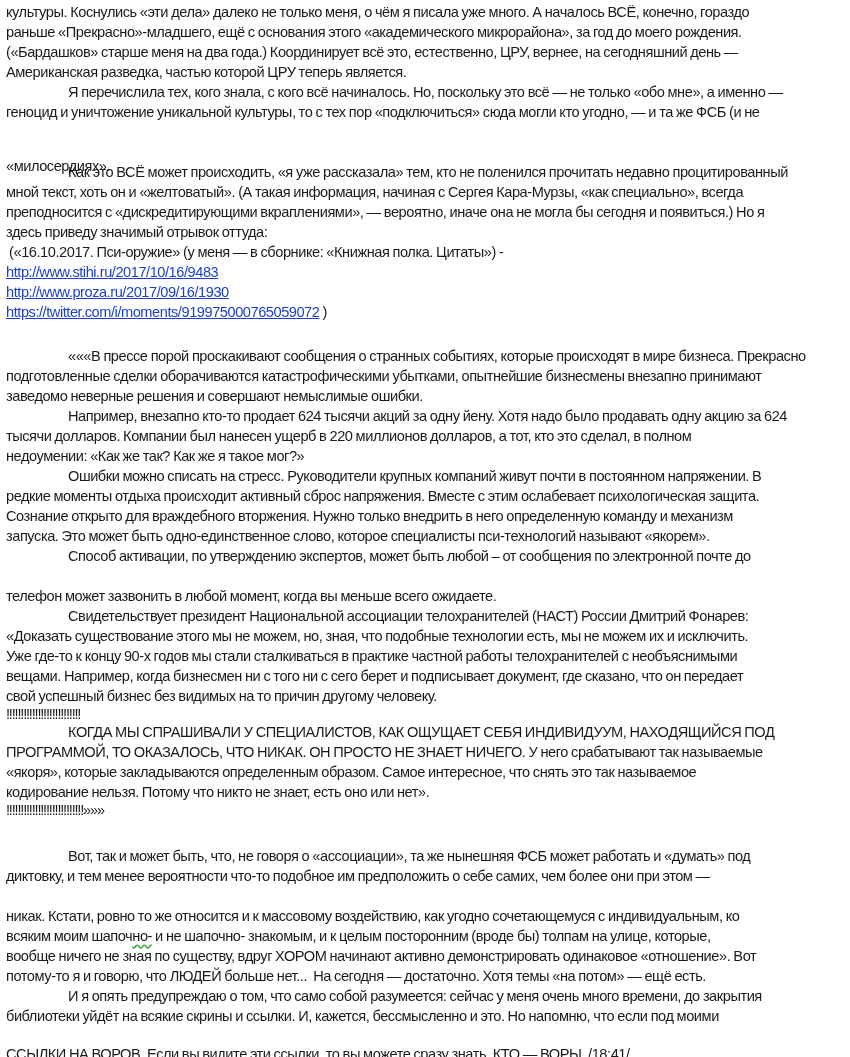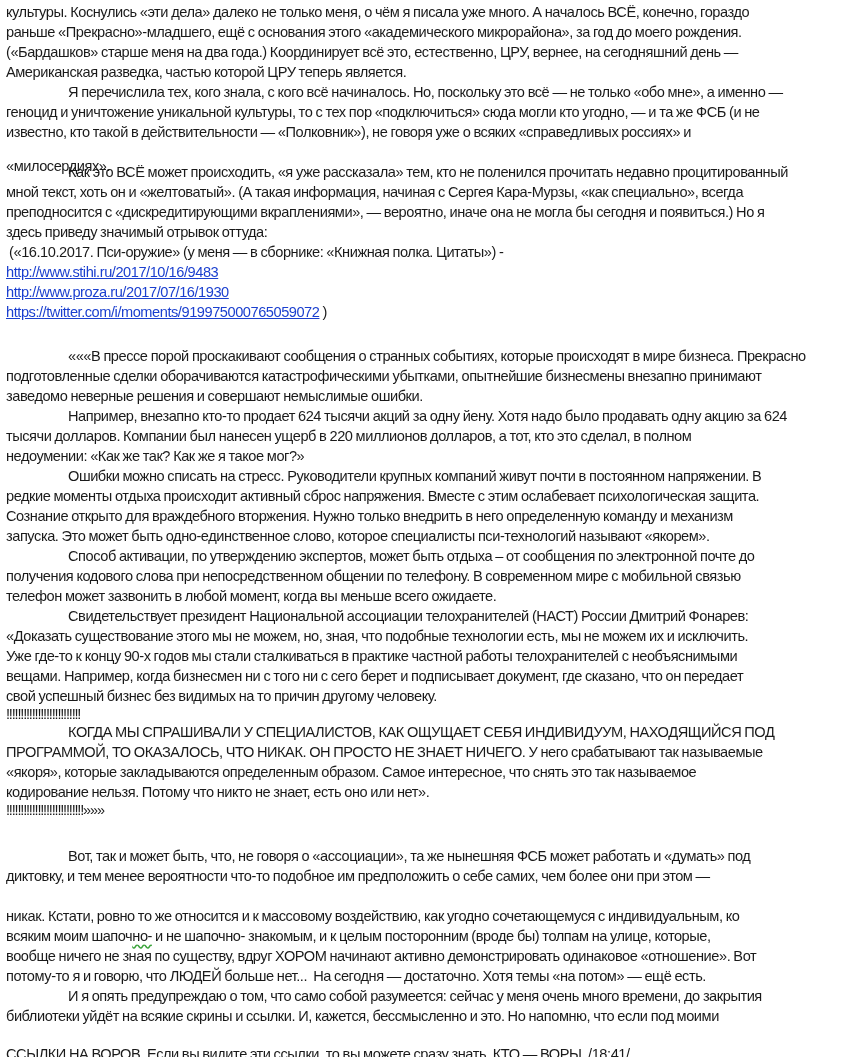--- a/index.html
+++ b/index.html
@@ -30,52 +30,50 @@
 
 <div class="page">
 
   <div class="line" style="top:2px">культуры. Коснулись «эти дела» далеко не только меня, о чём я писала уже много. А началось ВСЁ, конечно, гораздо</div>
   <div class="line" style="top:22px">раньше «Прекрасно»-младшего, ещё с основания этого «академического микрорайона», за год до моего рождения.</div>
   <div class="line" style="top:42px">(«Бардашков» старше меня на два года.) Координирует всё это, естественно, ЦРУ, вернее, на сегодняшний день —</div>
   <div class="line" style="top:62px">Американская разведка, частью которой ЦРУ теперь является.</div>
 
   <div class="line indent" style="top:82px">Я перечислила тех, кого знала, с кого всё начиналось. Но, поскольку это всё — не только «обо мне», а именно —</div>
   <div class="line" style="top:102px">геноцид и уничтожение уникальной культуры, то с тех пор «подключиться» сюда могли кто угодно, — и та же ФСБ (и не</div>
-  <div class="line" style="top:122px">известно, кто такой в действительности — «Полковник»), не говоря уже о всяких «справедливых россиях» и</div>
   <div class="line" style="top:156px">«милосердиях».</div>
 
   <div class="line indent" style="top:162px">Как это ВСЁ может происходить, «я уже рассказала» тем, кто не поленился прочитать недавно процитированный</div>
   <div class="line" style="top:182px">мной текст, хоть он и «желтоватый». (А такая информация, начиная с Сергея Кара-Мурзы, «как специально», всегда</div>
   <div class="line" style="top:202px">преподносится с «дискредитирующими вкраплениями», — вероятно, иначе она не могла бы сегодня и появиться.) Но я</div>
   <div class="line" style="top:222px">здесь приведу значимый отрывок оттуда:</div>
   <div class="line" style="top:242px; white-space:pre"> («16.10.2017. Пси-оружие» (у меня — в сборнике: «Книжная полка. Цитаты») -</div>
 
   <div class="line" style="top:262px">
     <a class="link">http://www.stihi.ru/2017/10/16/9483</a>
   </div>
   <div class="line" style="top:282px">
-    <a class="link">http://www.proza.ru/2017/07/16/1930</a>
+    <a class="link">http://www.proza.ru/2017/09/16/1930</a>
   </div>
   <div class="line" style="top:302px; white-space:pre"><a class="link">https://twitter.com/i/moments/919975000765059072</a><span> )</span></div>
 
   <div class="line indent" style="top:346px">«««В прессе порой проскакивают сообщения о странных событиях, которые происходят в мире бизнеса. Прекрасно</div>
   <div class="line" style="top:366px">подготовленные сделки оборачиваются катастрофическими убытками, опытнейшие бизнесмены внезапно принимают</div>
   <div class="line" style="top:386px">заведомо неверные решения и совершают немыслимые ошибки.</div>
 
   <div class="line indent" style="top:406px">Например, внезапно кто-то продает 624 тысячи акций за одну йену. Хотя надо было продавать одну акцию за 624</div>
   <div class="line" style="top:426px">тысячи долларов. Компании был нанесен ущерб в 220 миллионов долларов, а тот, кто это сделал, в полном</div>
   <div class="line" style="top:446px">недоумении: «Как же так? Как же я такое мог?»</div>
 
   <div class="line indent" style="top:466px">Ошибки можно списать на стресс. Руководители крупных компаний живут почти в постоянном напряжении. В</div>
   <div class="line" style="top:486px">редкие моменты отдыха происходит активный сброс напряжения. Вместе с этим ослабевает психологическая защита.</div>
   <div class="line" style="top:506px">Сознание открыто для враждебного вторжения. Нужно только внедрить в него определенную команду и механизм</div>
   <div class="line" style="top:526px">запуска. Это может быть одно-единственное слово, которое специалисты пси-технологий называют «якорем».</div>
 
-  <div class="line indent" style="top:546px">Способ активации, по утверждению экспертов, может быть отдыха – от сообщения по электронной почте до</div>
-  <div class="line" style="top:566px">получения кодового слова при непосредственном общении по телефону. В современном мире с мобильной связью</div>
+  <div class="line indent" style="top:546px">Способ активации, по утверждению экспертов, может быть любой – от сообщения по электронной почте до</div>
   <div class="line" style="top:586px">телефон может зазвонить в любой момент, когда вы меньше всего ожидаете.</div>
 
   <div class="line indent" style="top:606px">Свидетельствует президент Национальной ассоциации телохранителей (НАСТ) России Дмитрий Фонарев:</div>
   <div class="line" style="top:626px">«Доказать существование этого мы не можем, но, зная, что подобные технологии есть, мы не можем их и исключить.</div>
   <div class="line" style="top:646px">Уже где-то к концу 90-х годов мы стали сталкиваться в практике частной работы телохранителей с необъяснимыми</div>
   <div class="line" style="top:666px">вещами. Например, когда бизнесмен ни с того ни с сего берет и подписывает документ, где сказано, что он передает</div>
   <div class="line" style="top:686px">свой успешный бизнес без видимых на то причин другому человеку.</div>
   <div class="line" style="top:704px; letter-spacing:-1.2px">!!!!!!!!!!!!!!!!!!!!!!!!!!</div>
 
   <div class="line indent" style="top:722px">КОГДА МЫ СПРАШИВАЛИ У СПЕЦИАЛИСТОВ, КАК ОЩУЩАЕТ СЕБЯ ИНДИВИДУУМ, НАХОДЯЩИЙСЯ ПОД</div>

